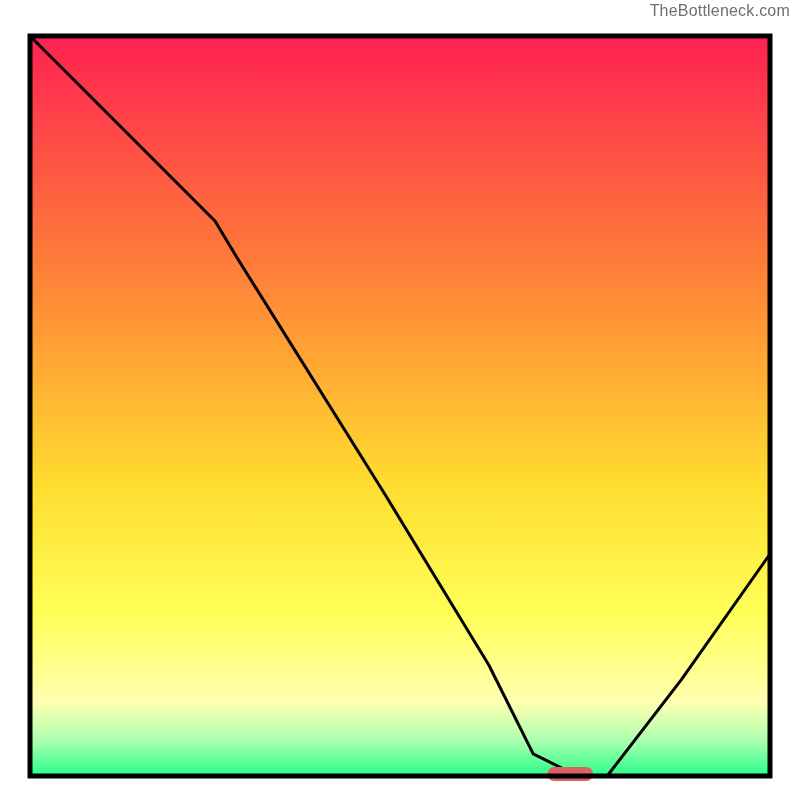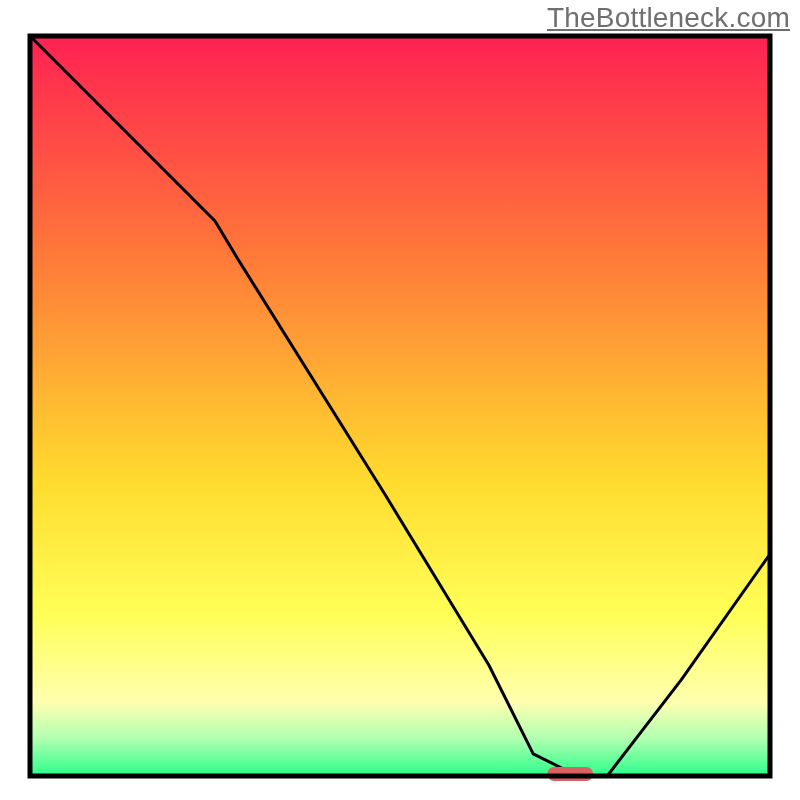--- a/index.html
+++ b/index.html
@@ -13,26 +13,25 @@
   .chart-container {
     position: relative;
     width: 800px;
     height: 800px;
   }
   .watermark {
     position: absolute;
     top: 2px;
     right: 10px;
     font-family: Arial, Helvetica, sans-serif;
-    font-size: 28px;
+    font-size: 16px;
     font-weight: 500;
     color: #6f6f6f;
     letter-spacing: 0.2px;
     z-index: 10;
-    text-decoration: underline;
   }
   svg {
     display: block;
   }
 </style>
 </head>
 <body>
 
 <div class="chart-container">
   <div class="watermark">TheBottleneck.com</div>

